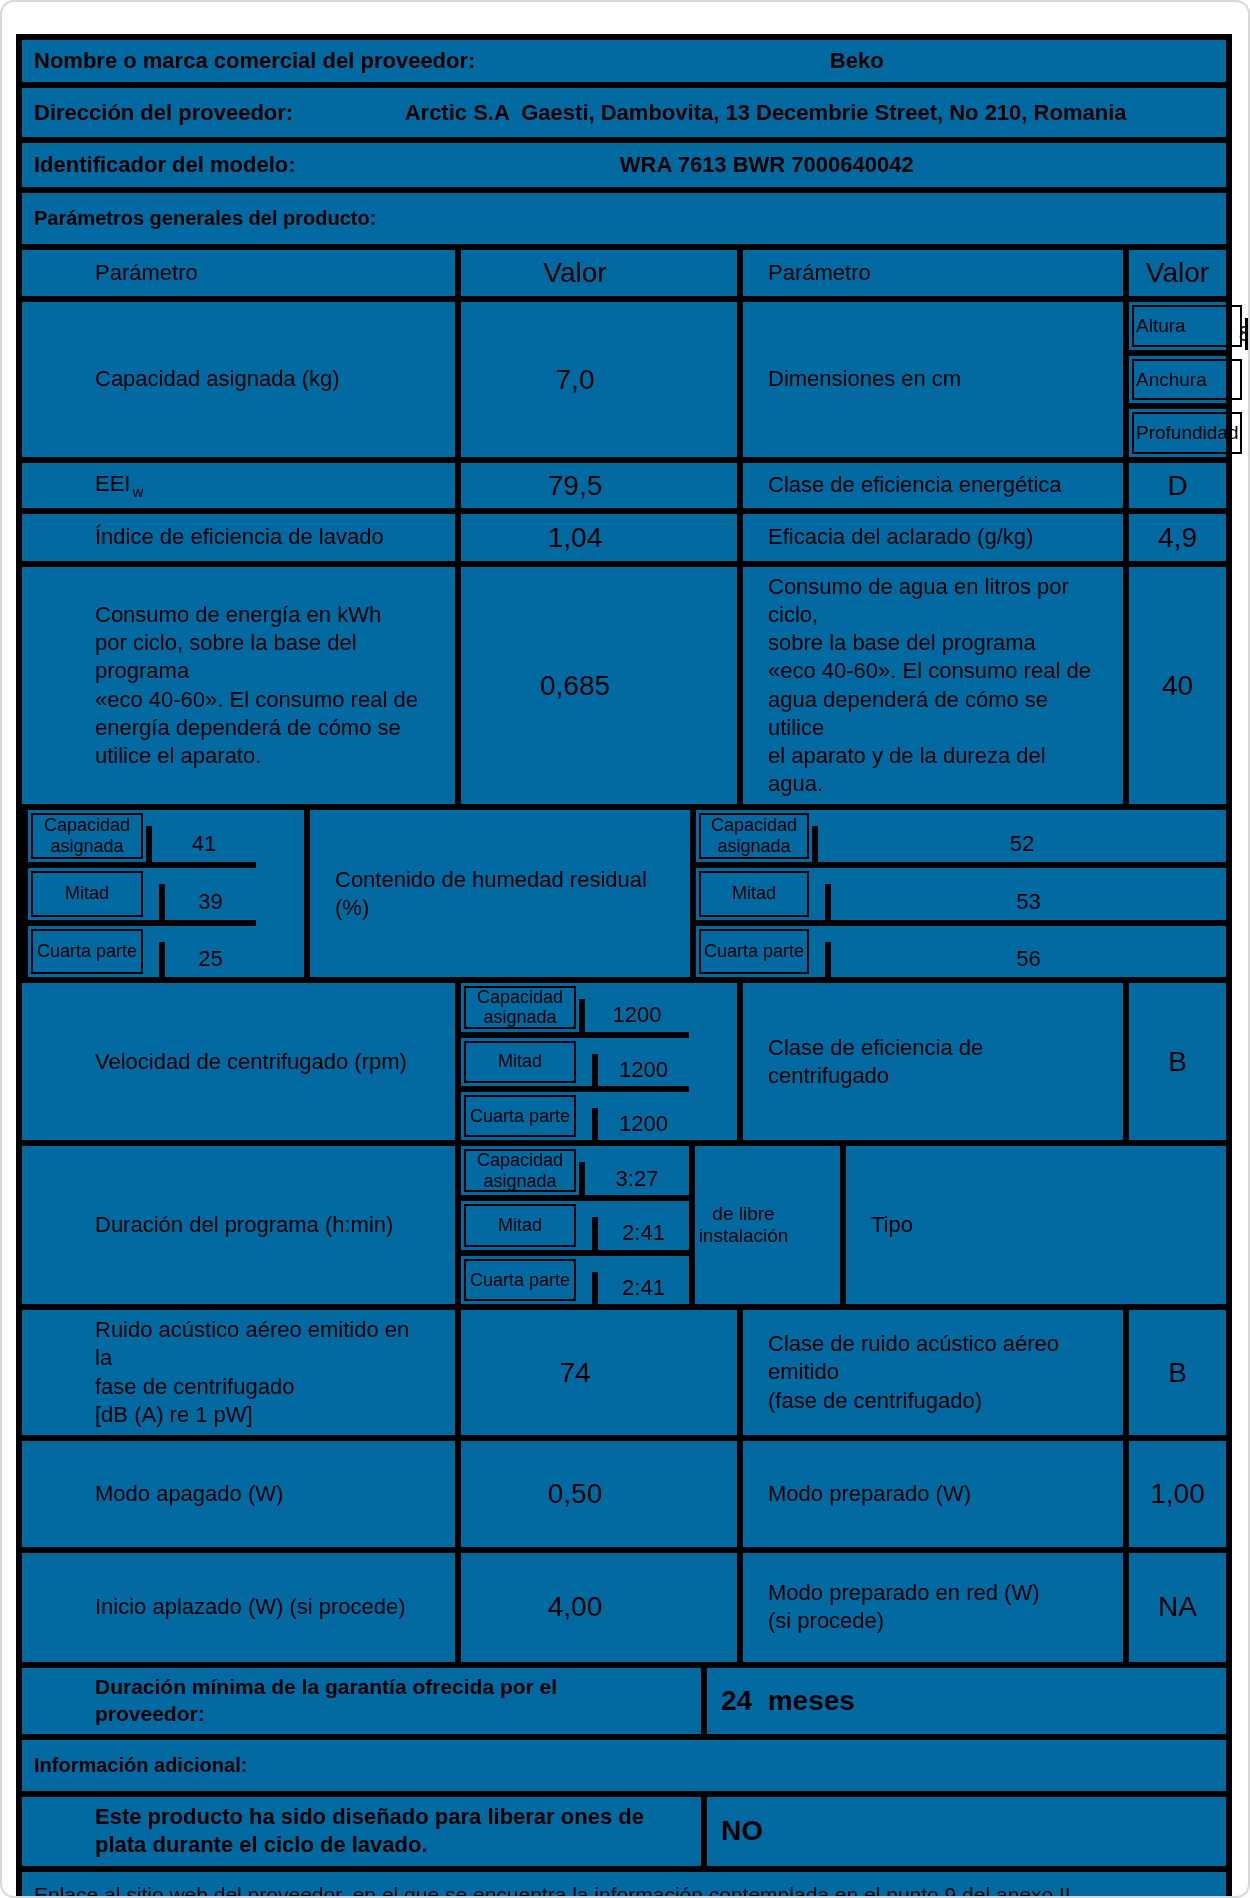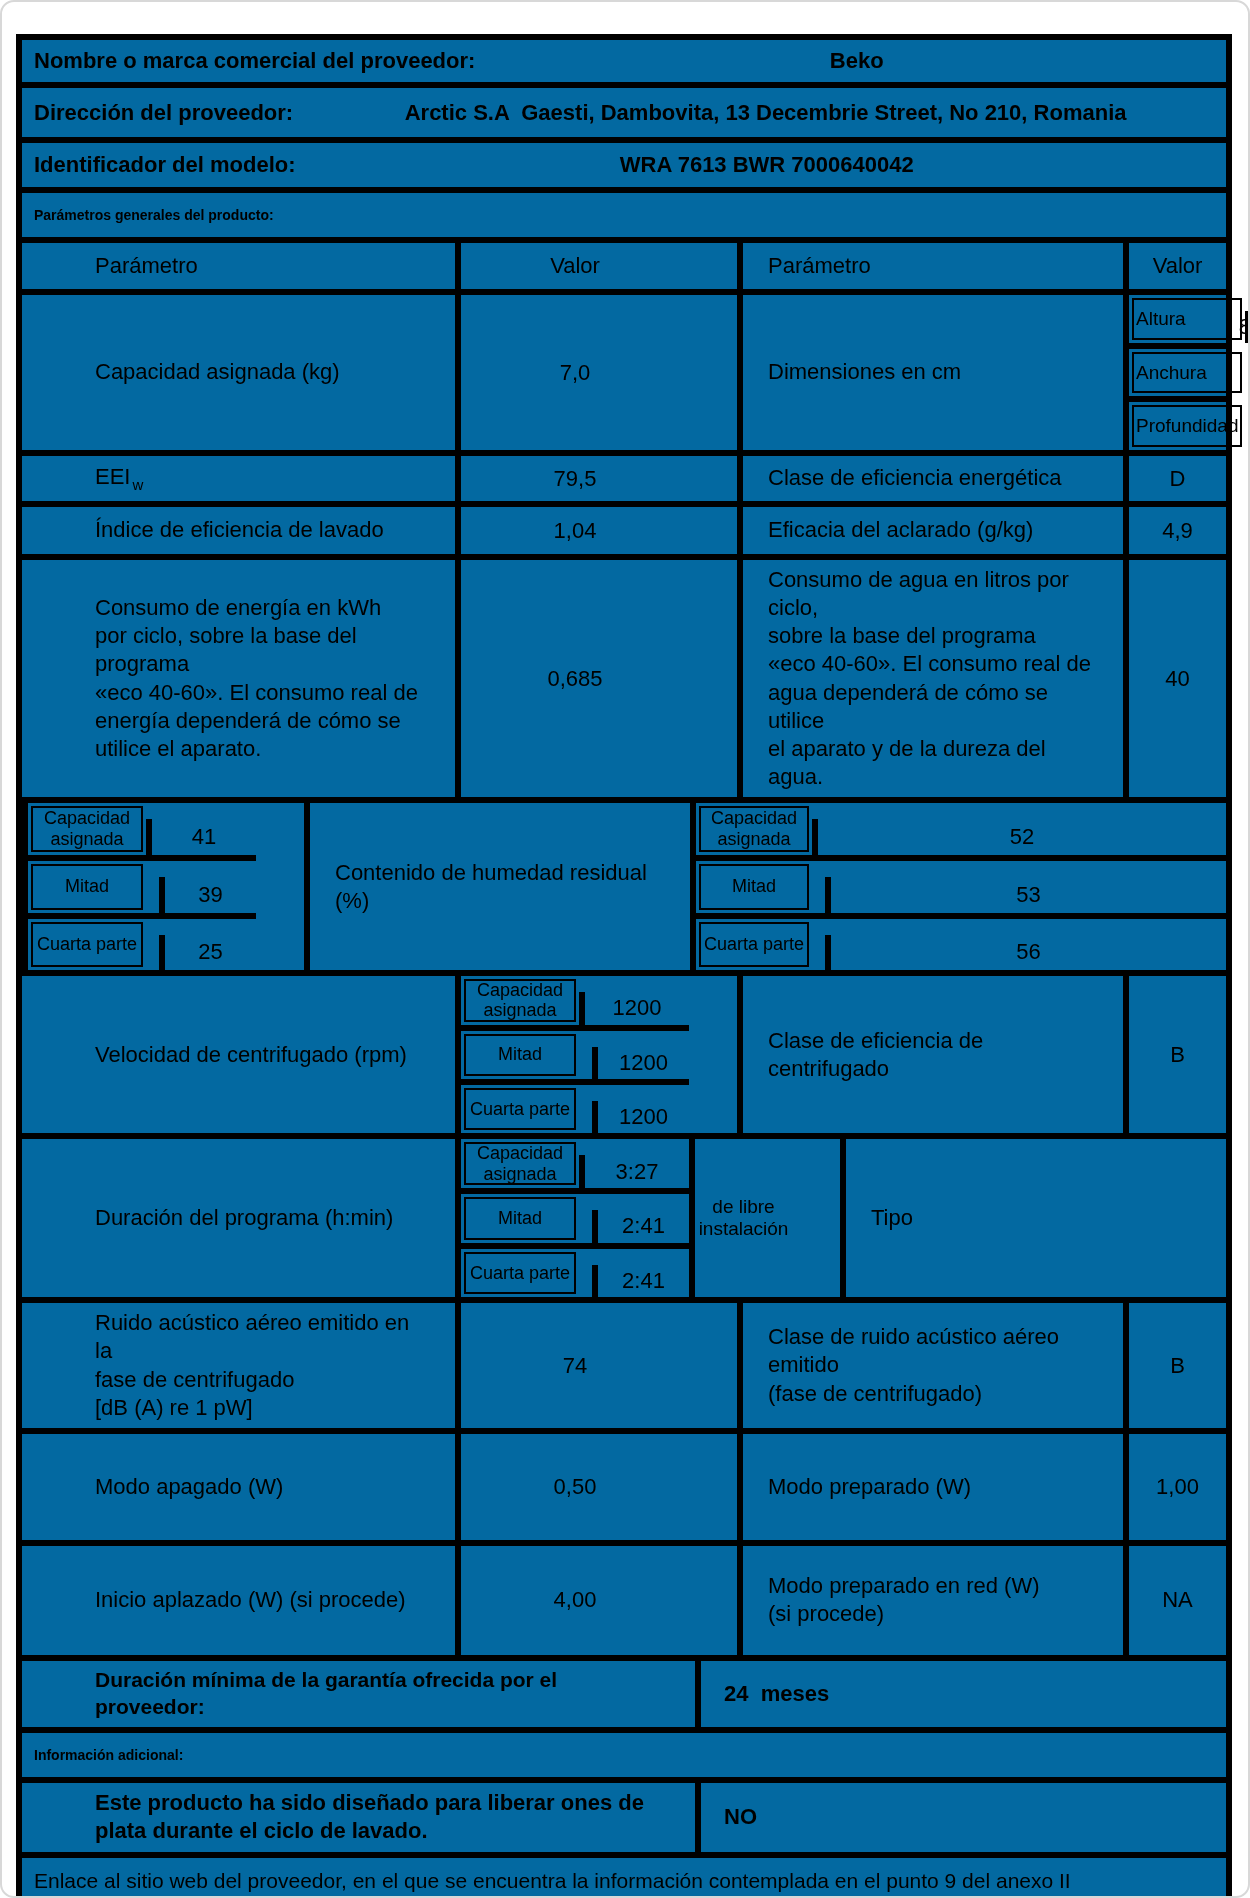--- a/index.html
+++ b/index.html
@@ -5,49 +5,49 @@
   html,body{margin:0;padding:0;background:#fff;}
   body{font-family:"Liberation Sans","DejaVu Sans",sans-serif;color:#000;}
   .page{width:1250px;height:1898px;background:#fff;border:2px solid #d8d8d8;
         border-radius:14px;box-sizing:border-box;overflow:hidden;position:relative;}
   .tbl{position:absolute;left:14px;top:32px;width:1216px;border:6px solid #000;
        box-sizing:border-box;background:#0369a1;}
   .row{display:flex;align-items:stretch;}
   .row + .row{border-top:6px solid #000;}
   .cell{display:flex;box-sizing:border-box;min-width:0;}
   .lbl{align-items:center;padding:6px 25px;font-size:22px;line-height:1.28;white-space:pre-wrap;margin-left:48px;}
-  .val{align-items:center;justify-content:center;text-align:center;font-size:22px;
+  .val{align-items:center;justify-content:center;text-align:center;font-size:28px;
        padding:4px;white-space:pre-wrap;}
   .c1{width:385px;flex:none;}
   .c2{width:234px;flex:none;border-left:6px solid #000;}
   .c3{width:386px;flex:none;border-left:6px solid #000;}
   .c4{flex:1;border-left:6px solid #000;}
   
   .kv .k{flex:none;display:flex;align-items:center;padding:6px 12px;font-weight:bold;font-size:22px;}
   .kv .v{flex:1;display:flex;align-items:center;justify-content:center;text-align:center;
          font-weight:bold;font-size:22px;white-space:pre-wrap;padding:4px;}
-  .section{display:flex;align-items:center;padding:14px 12px;font-weight:bold;font-size:14px;width:100%;box-sizing:border-box;}
+  .section{display:flex;align-items:center;padding:14px 12px;font-weight:bold;font-size:20px;width:100%;box-sizing:border-box;}
   
   .hdr{font-size:22px;}
   
   .subtbl{flex-direction:column;padding:0;}
   .sub-row{flex:1;display:flex;align-items:stretch;min-height:0;}
   .sub-row + .sub-row{border-top:6px solid #000;gap:13px;}
   .sub-label-wrap{width:118px;flex:none;display:flex;padding:3px;box-sizing:border-box;}
   .c4 .sub-label-wrap{width:116px;}
   .sub-label{flex:1;border:2px solid #000;display:flex;align-items:center;justify-content:center;
              text-align:center;font-size:18px;line-height:1.15;padding:2px;white-space:pre-wrap;}
   .dims .sub-label{justify-content:flex-start;text-align:left;font-size:19px;}
   .sub-value{flex:1;border-left:6px solid #000;display:flex;align-items:center;justify-content:center;
              font-size:22px;min-width:0;margin-top:16px;}
   
   .left2{width:625px;flex:none;}
   .right2{flex:1;border-left:6px solid #000;}
   .bold{font-weight:bold;}
-  .vleft{justify-content:flex-start;text-align:left;padding-left:23px;}
+  .vleft{justify-content:flex-start;text-align:left;padding-left:14px;margin-left:6px;}
   .type-val{font-size:19px;}
   .r-garantia .lbl{font-size:21px;}
   .subsc{font-size:15px;margin-left:2px;}
   .linkcell{display:block;padding:8px 12px;font-size:21px;line-height:1.45;white-space:pre-wrap;width:100%;box-sizing:border-box;}
   .url{font-weight:bold;margin-left:10px;font-size:22px;white-space:nowrap;}
   
   .r-nombre{min-height:42px}.r-direccion{min-height:49px}.r-modelo{min-height:44px}
   .r-sec{min-height:40px}.r-header{min-height:46px}.r-capdim{min-height:155px}
   .r-eei{min-height:45px}.r-indice{min-height:47px}.r-consumo{min-height:167px}
   .r-temp{min-height:167px}.r-veloc{min-height:157px}.r-dur{min-height:158px}

